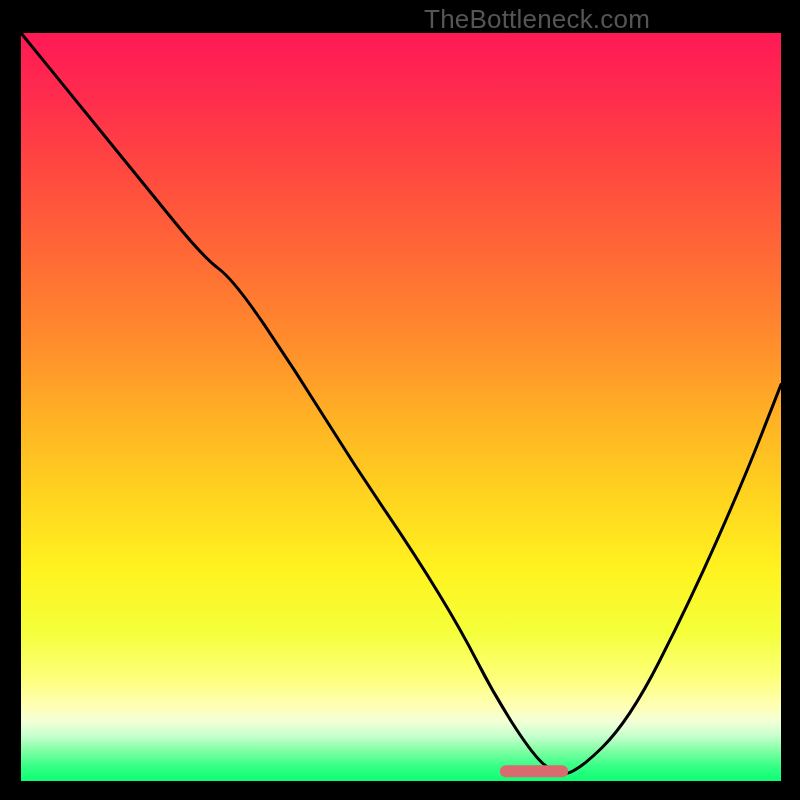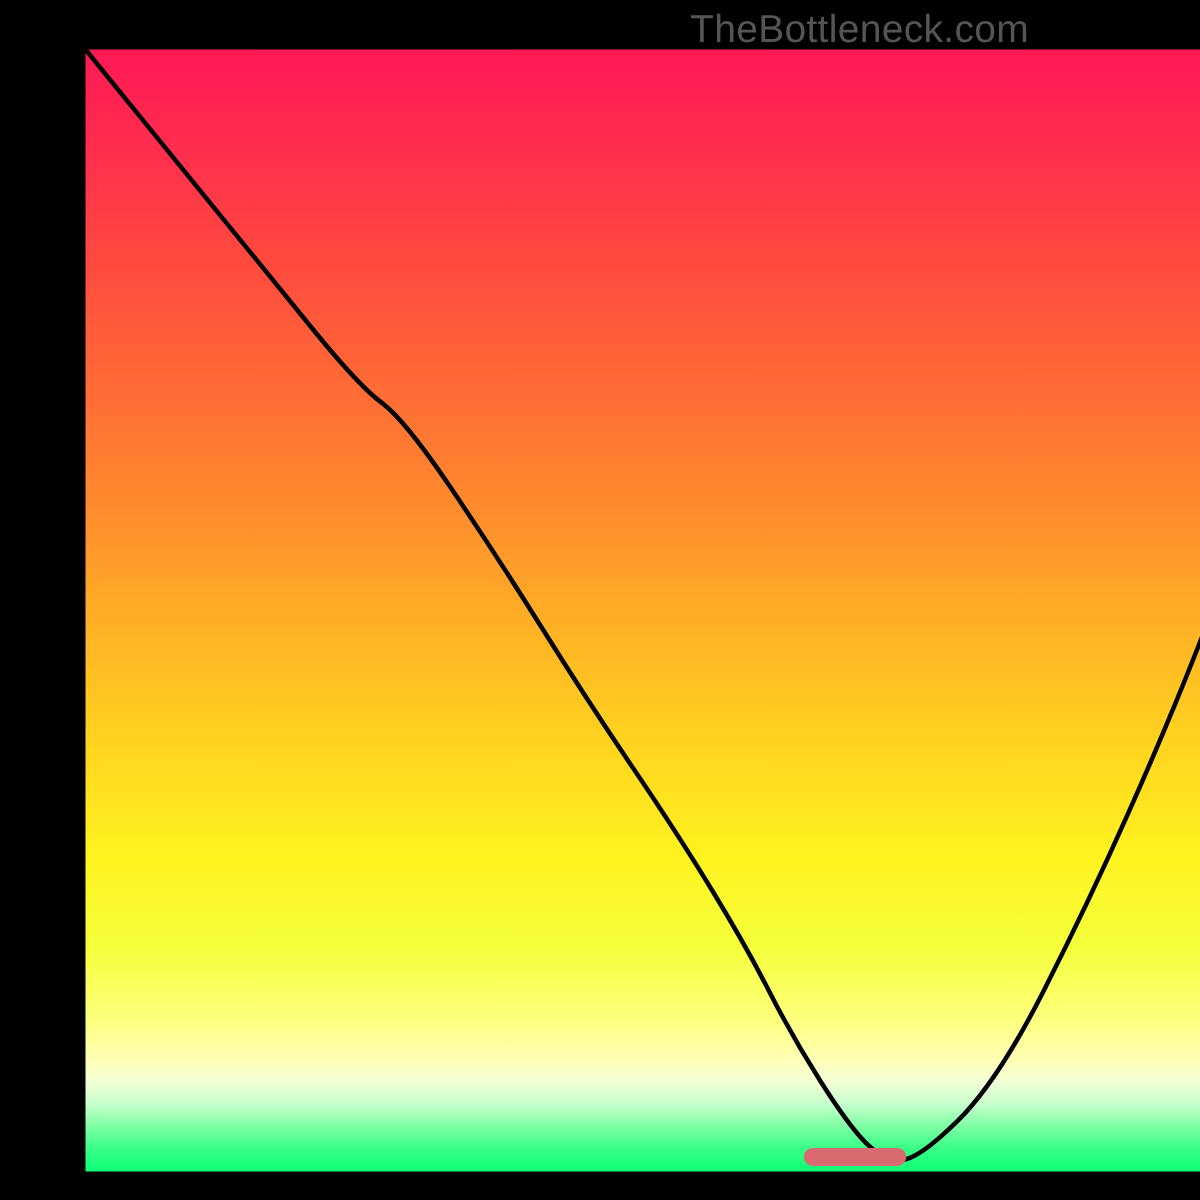--- a/index.html
+++ b/index.html
@@ -9,21 +9,20 @@
     height: 800px;
     overflow: hidden;
     background: #000;
     font-family: Arial, Helvetica, sans-serif;
   }
   .frame {
     position: relative;
     width: 664px;
     height: 800px;
     background: #000;
-    margin-left: 36px;
   }
   .watermark {
     position: absolute;
     top: 4px;
     right: 14px;
     color: #555;
     font-size: 26px;
     font-weight: 500;
     letter-spacing: 0.2px;
     z-index: 10;

